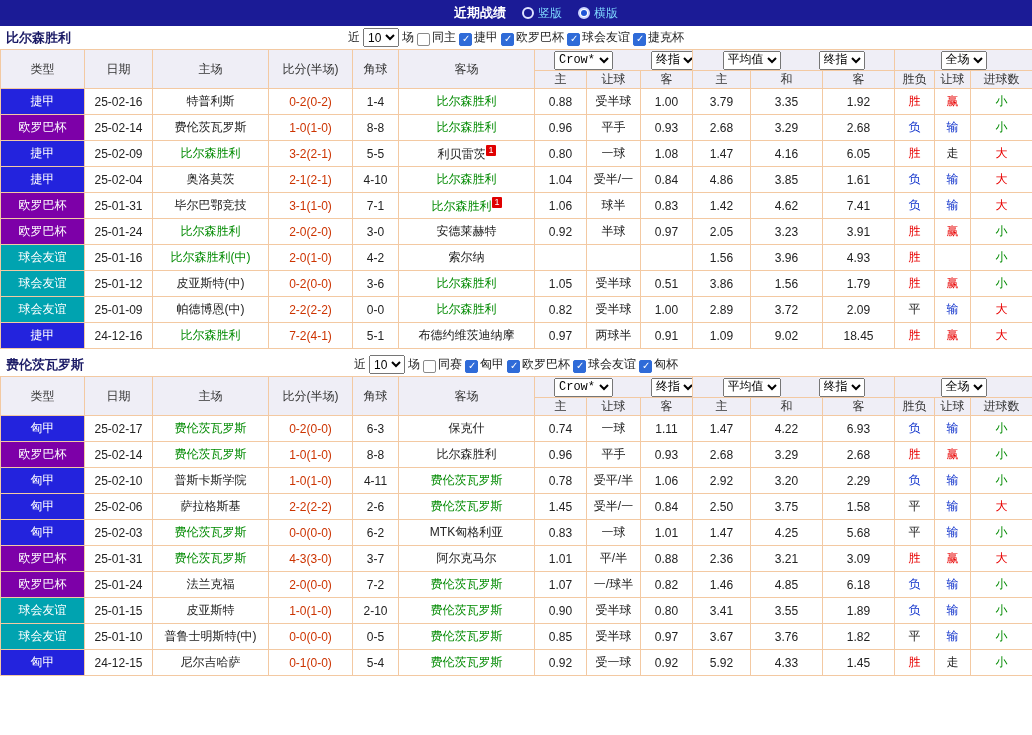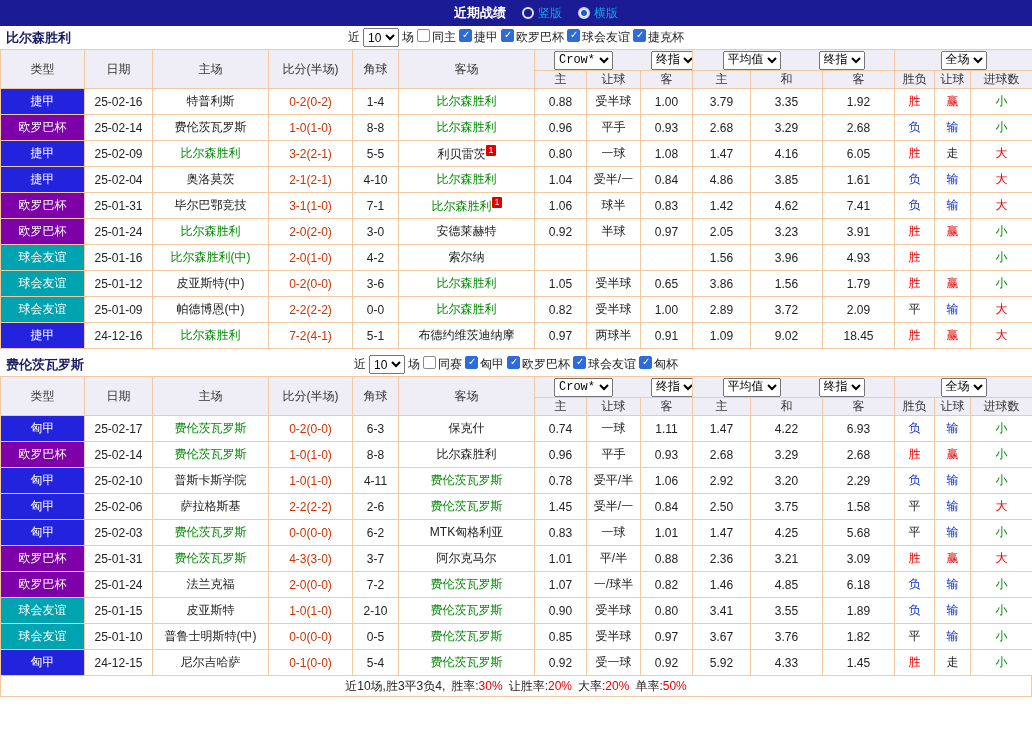--- a/index.html
+++ b/index.html
@@ -3,31 +3,31 @@
 <meta charset="utf-8">
 <title>近期战绩</title>
 <style>
   * { box-sizing: border-box; }
   body { width:1032px; margin:0; background:#fff; color:#222;
          font-family:"Liberation Sans","DejaVu Sans",sans-serif; font-size:12px; }
 
   .topbar { height:26px; background:#1b1b96; display:flex; align-items:center;
             justify-content:center; gap:16px; color:#fff;padding-left:40px; }
   .topbar-title { font-weight:bold; font-size:13px; }
-  .radio-item { display:flex; align-items:center; gap:4px; color:#0ea5e9; cursor:pointer; }
+  .radio-item { display:flex; align-items:center; gap:4px; color:#7dd3fc; cursor:pointer; }
   .radio { width:12px; height:12px; border-radius:50%; border:2px solid #dfe4ff;
            background:transparent; position:relative; display:inline-block; }
   .radio.on { background:#fff; border-color:#cdd6ff; }
   .radio.on::after { content:""; position:absolute; left:1px; top:1px; right:1px; bottom:1px;
            border-radius:50%; background:#1f54d6; }
 
   .section-bar { height:23px; position:relative; display:flex; align-items:center; background:#fff; }
   .team-title { position:absolute; left:6px; font-weight:bold; font-size:13px; color:#1b1b66; }
   .filters { margin:0 auto; display:flex; align-items:center; gap:3px; }
-  .cb-item { display:flex; align-items:flex-start; gap:2px; cursor:pointer; }
+  .cb-item { display:flex; align-items:flex-end; gap:2px; cursor:pointer; }
   .cb { width:13px; height:13px; border:1px solid #8a8a8a; background:#fff; border-radius:2px;
         display:inline-block; position:relative; }
   .cb.on { background:#2f6bd8; border-color:#2f6bd8; }
   .cb.on::after { content:"✓"; color:#fff; font-size:10px; position:absolute; left:2px; top:-1px; }
 
   select { font-size:12px; height:19px; font-family:inherit; }
 
   table { border-collapse:collapse; table-layout:fixed; width:1032px; }
   th, td { border:1px solid #f3c9a2; text-align:center; white-space:nowrap;
            overflow:hidden; padding:0; }
@@ -264,21 +264,21 @@
         </tr>
         <tr>
           <td class="lg lg-teal">球会友谊</td>
           <td>25-01-12</td>
           <td><span>皮亚斯特(中)</span></td>
           <td class="score">0-2(0-0)</td>
           <td>3-6</td>
           <td><span class="team-green">比尔森胜利</span></td>
           <td>1.05</td>
           <td>受半球</td>
-          <td>0.65</td>
+          <td>0.51</td>
           <td>3.86</td>
           <td>1.56</td>
           <td>1.79</td>
           <td class="c-red">胜</td>
           <td class="c-red">赢</td>
           <td class="c-green">小</td>
         </tr>
         <tr>
           <td class="lg lg-teal">球会友谊</td>
           <td>25-01-09</td>
@@ -555,14 +555,13 @@
           <td>0.92</td>
           <td>5.92</td>
           <td>4.33</td>
           <td>1.45</td>
           <td class="c-red">胜</td>
           <td class="c-dark">走</td>
           <td class="c-green">小</td>
         </tr>
       </tbody>
   </table>
-  <div class="summary"><span>近10场,胜3平3负4,</span><span class="stat-label">胜率:</span><span class="c-red">30%</span><span class="stat-label">让胜率:</span><span class="c-red">20%</span><span class="stat-label">大率:</span><span class="c-red">20%</span><span class="stat-label">单率:</span><span class="c-red">50%</span></div>
 </div>
 
 </body></html>

